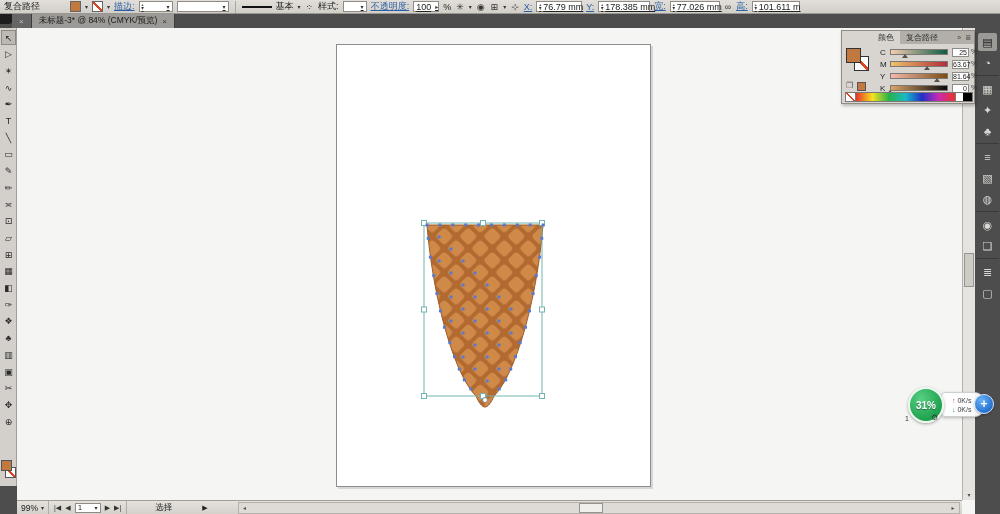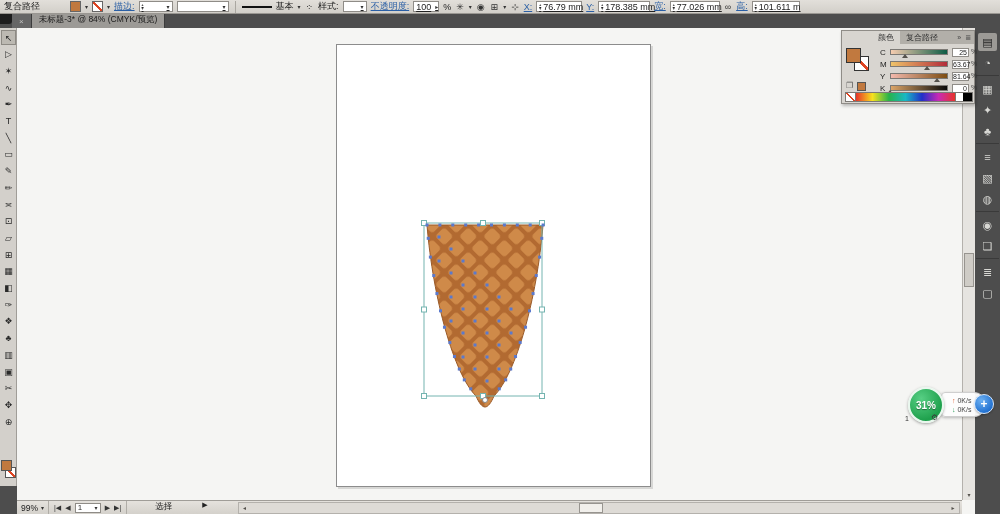--- a/index.html
+++ b/index.html
@@ -18,21 +18,21 @@
   .cb-field { background:#fff; border:1px solid #8f8c87; height:11px; display:inline-flex; align-items:center; padding:0 2px; gap:2px;text-decoration:underline; }
   .spin { display:inline-block; font-size:4px; line-height:4px; color:#555; }
   .cb-sep { width:1px; height:12px; background:#aaa7a1; margin:0 2px; }
   .stroke-line { display:inline-block; width:30px; height:2px; background:#111; }
   .cb-icon { font-size:9px; color:#333; padding:0 1px; }
 
   
   .tab-bar { position:absolute; left:0; top:14px; width:1000px; height:14px; background:#4d4d4d; display:flex; align-items:stretch; }
   .tab-stub { width:12px; height:10px; background:#1d1d1d; border-radius:0 0 3px 0; }
   .doc-tab { display:flex; align-items:center; gap:5px; padding:0 7px; font-size:8.5px; color:#d6d6d4; background:#666; border-right:1px solid #3c3c3c; }
-  .doc-tab.active { background:#9c9a96; color:#1c1c1c;flex-direction:column; }
+  .doc-tab.active { background:#9c9a96; color:#1c1c1c; }
   .tab-close { font-size:8px; color:inherit; opacity:.8; }
 
   
   .tools { position:absolute; left:0; top:28px; width:17px; height:458px; background:#d3d0cb; border-right:1px solid #a09d98; }
   .tool { position:absolute; left:1px; width:15px; height:15px; display:flex; align-items:center; justify-content:center; font-size:9px; color:#2a2a2a; }
   .tool.active { background:#bcb9b2; border:1px solid #8d8a84; }
   .tools-dark { position:absolute; left:0; top:486px; width:17px; height:28px; background:#4d4d4d; }
   .mini-swatch { position:absolute; border:1px solid #555; }
 
   
@@ -43,21 +43,21 @@
   .vscroll { position:absolute; left:962px; top:28px; width:13px; height:472px; background:#e6e4e0; border-left:1px solid #b4b1ac; }
   .vthumb { position:absolute; left:1px; top:225px; width:10px; height:34px; background:#cfccc6; border:1px solid #97948f; }
   .scroll-btn { position:absolute; left:0; width:12px; height:12px; display:flex; align-items:center; justify-content:center; font-size:6px; color:#55524d; }
 
   
   .status-bar { position:absolute; left:17px; top:500px; width:945px; height:14px; background:linear-gradient(#e5e2dd,#d4d1cb); border-top:1px solid #a09d98; display:flex; align-items:center; font-size:8.5px; color:#222; }
   .status-corner { position:absolute; left:0; top:500px; width:17px; height:14px; background:#4d4d4d; }
   .sb-zoom { display:flex; align-items:center; gap:3px; padding:0 4px; border-right:1px solid #b0ada7; height:100%; }
   .sb-nav { display:flex; align-items:center; gap:4px; padding:0 5px; border-right:1px solid #b0ada7; height:100%; font-size:7px; color:#333; }
   .sb-field { background:#fff; border:1px solid #8f8c87; height:10px; width:26px; display:inline-flex; align-items:center; justify-content:space-between; padding:0 2px; }
-  .sb-status { display:flex; gap:30px; padding:0 28px; height:100%; }
+  .sb-status { display:flex; align-items:center; gap:30px; padding:0 28px; height:100%; }
   .hscroll { position:relative; flex:1; height:12px; margin:0 2px; background:#dedbd6; border:1px solid #b4b1ac; }
   .hthumb { position:absolute; left:340px; top:0; width:24px; height:10px; background:#f1efeb; border:1px solid #97948f; }
 
   
   .dock { position:absolute; left:975px; top:28px; width:25px; height:486px; background:#4d4d4d; }
   .dock-icon { position:absolute; left:3px; width:19px; height:18px; display:flex; align-items:center; justify-content:center; font-size:11px; color:#d8d8d4; border-radius:2px; }
   .dock-icon.active { background:#9c9a96; color:#222; }
   .dock-sep { position:absolute; left:1px; width:23px; height:1px; background:#3a3a3a; }
 
   

